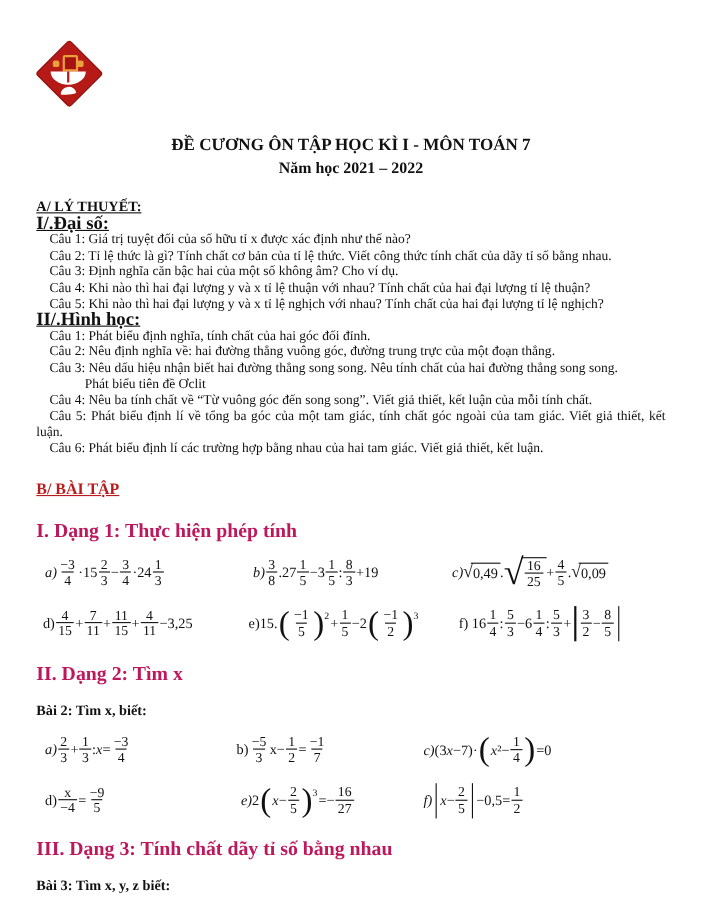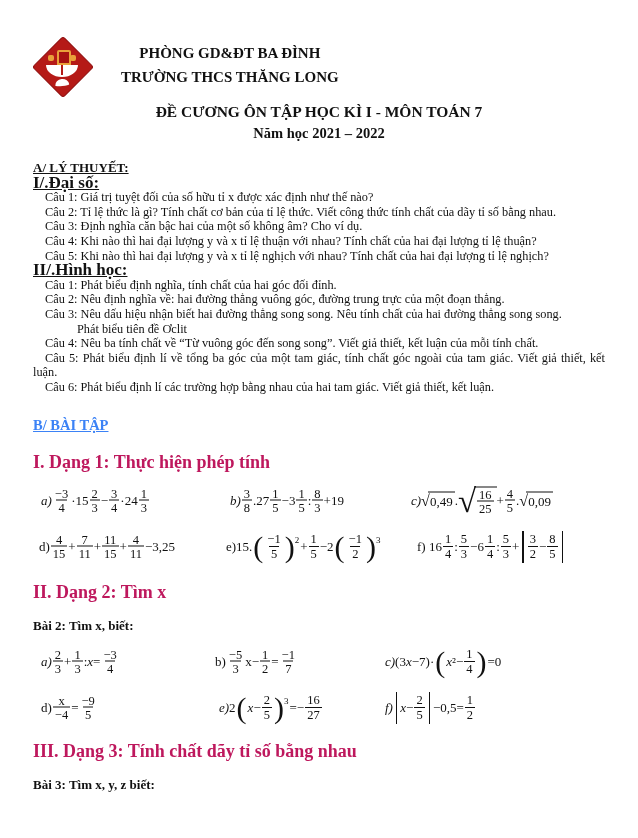--- a/index.html
+++ b/index.html
@@ -15,33 +15,33 @@
   .tower{position:absolute;left:24px;top:13px;width:10px;height:11px;background:#a61212;border:2px solid #e9a13b;border-radius:2px 2px 0 0;}
   .dotL,.dotR{position:absolute;top:18px;width:6px;height:6px;background:#e9a13b;border-radius:2px;}
   .dotL{left:15px}.dotR{left:37px}
   .book{position:absolute;left:13px;top:28px;width:32px;height:12px;background:#fff;
         border-radius:0 0 60% 60%/0 0 120% 120%;}
   .spine{position:absolute;left:28px;top:28px;width:2px;height:10px;background:#b51a17;}
   .bird{position:absolute;left:22px;top:42px;width:14px;height:7px;background:#fff;
         border-radius:50% 50% 50% 50%/85% 85% 15% 15%;transform:rotate(-6deg);}
   .org{margin-left:30px;padding-top:5px;text-align:center;font-weight:bold;font-size:15px;line-height:24px;}
 
-  .title{margin-top:8px;text-align:center;font-weight:bold;font-size:15.5px;}
+  .title{margin-top:28px;text-align:center;font-weight:bold;font-size:15.5px;}
   .year{margin-top:4px;text-align:center;font-weight:bold;font-size:14.5px;}
 
   
   .theory{margin-top:19px;font-size:12.3px;line-height:14.6px;}
   .h-u{font-weight:bold;text-decoration:underline;font-size:13px;}
   .h-u2{font-weight:bold;text-decoration:underline;font-size:17px;}
   .qline{text-align:justify;}
   .ql{font-weight:normal;margin-left:12px;}
   .q2{display:block;padding-left:44px;}
 
   
-  .h-b{margin-top:22px;color:#3b82f6;font-weight:bold;text-decoration:underline;font-size:14.5px;}
+  .h-b{margin-top:22px;color:#b91c1c;font-weight:bold;text-decoration:underline;font-size:14.5px;}
   .h-red{color:#be185d;font-weight:bold;font-size:18px;}
   .h-sub{font-weight:bold;font-size:13px;}
   .m18{margin-top:18px;} .m15{margin-top:15px;} .m12{margin-top:12px;} .m10{margin-top:10px;}
 
   .frow{position:relative;height:46px;}
   .frow.first{margin-top:5px;}
   .formula{position:absolute;top:50%;transform:translateY(-50%);
            display:flex;align-items:center;font-size:13px;white-space:nowrap;}
   .mt,.mi{white-space:pre;}
   .mi{font-style:italic;}
@@ -64,24 +64,20 @@
   <div class="hdr">
     <div class="logo">
       <div class="dia"></div>
       <div class="dotL"></div>
       <div class="dotR"></div>
       <div class="tower"></div>
       <div class="book"></div>
       <div class="spine"></div>
       <div class="bird"></div>
     </div>
-    <div class="org">
-      <div>PHÒNG GD&amp;ĐT BA ĐÌNH</div>
-      <div>TRƯỜNG THCS THĂNG LONG</div>
-    </div>
   </div>
 
   <div class="title">ĐỀ CƯƠNG ÔN TẬP HỌC KÌ I - MÔN TOÁN 7</div>
   <div class="year">Năm học 2021 – 2022</div>
 
   <div class="theory">
     <div class="h-u">A/ LÝ THUYẾT:</div>
     <div class="h-u2">I/.Đại số:</div>
 
     <div class="qline"><span class="ql">Câu 1:</span> <span>Giá trị tuyệt đối của số hữu tỉ x được xác định như thế nào?</span></div>

